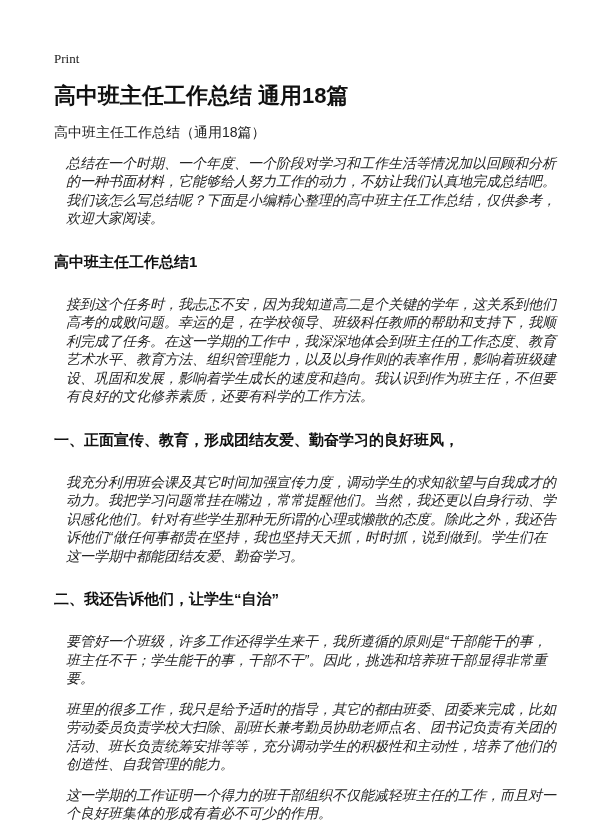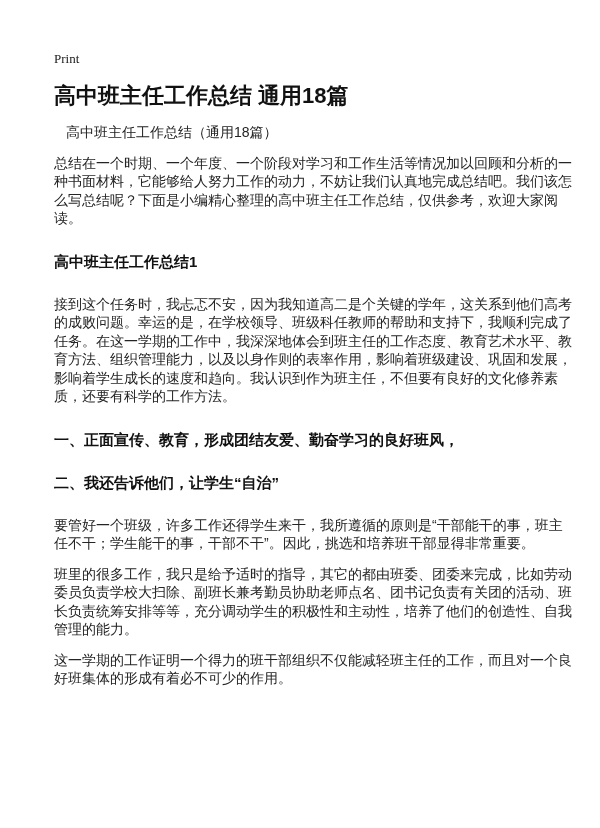--- a/index.html
+++ b/index.html
@@ -33,30 +33,31 @@
     font-size: 22px;
     font-weight: bold;
     line-height: 27px;
     text-align: left;
     color: #111111;
     margin: 15px 0 14px 0;
   }
   .subtitle {
     font-size: 14px;
     line-height: 18.5px;
-    margin: 14px 0 12px 12px;
+    margin: 14px 0 12px 0;
     color: #222222;
   }
   .para {
     font-size: 14px;
     line-height: 18.5px;
-    margin: 12px 0;
+    margin: 12px 12px;
     color: #242424;
     text-align: left;
     word-break: break-all;
+    font-style: italic;
   }
   .sec-h {
     font-size: 15px;
     font-weight: bold;
     line-height: 19px;
     margin: 24px 0;
     color: #111111;
   }
 </style>
 </head>
@@ -72,20 +73,21 @@
 
   <p class="para">总结在一个时期、一个年度、一个阶段对学习和工作生活等情况加以回顾和分析的一种书面材料，它能够给人努力工作的动力，不妨让我们认真地完成总结吧。我们该怎么写总结呢？下面是小编精心整理的高中班主任工作总结，仅供参考，欢迎大家阅读。</p>
 
   <h2 class="sec-h">高中班主任工作总结1</h2>
 
   <p class="para">接到这个任务时，我忐忑不安，因为我知道高二是个关键的学年，这关系到他们高考的成败问题。幸运的是，在学校领导、班级科任教师的帮助和支持下，我顺利完成了任务。在这一学期的工作中，我深深地体会到班主任的工作态度、教育艺术水平、教育方法、组织管理能力，以及以身作则的表率作用，影响着班级建设、巩固和发展，影响着学生成长的速度和趋向。我认识到作为班主任，不但要有良好的文化修养素质，还要有科学的工作方法。</p>
 
 
   <h2 class="sec-h">一、正面宣传、教育，形成团结友爱、勤奋学习的良好班风，</h2>
 
+  <p class="para">我充分利用班会课及其它时间加强宣传力度，调动学生的求知欲望与自我成才的动力。我把学习问题常挂在嘴边，常常提醒他们。当然，我还更以自身行动、学识感化他们。针对有些学生那种无所谓的心理或懒散的态度。除此之外，我还告诉他们“做任何事都贵在坚持，我也坚持天天抓，时时抓，说到做到。学生们在这一学期中都能团结友爱、勤奋学习。</p>
 
   <h2 class="sec-h">二、我还告诉他们，让学生“自治”</h2>
 
   <p class="para">要管好一个班级，许多工作还得学生来干，我所遵循的原则是“干部能干的事，班主任不干；学生能干的事，干部不干”。因此，挑选和培养班干部显得非常重要。</p>
 
   <p class="para">班里的很多工作，我只是给予适时的指导，其它的都由班委、团委来完成，比如劳动委员负责学校大扫除、副班长兼考勤员协助老师点名、团书记负责有关团的活动、班长负责统筹安排等等，充分调动学生的积极性和主动性，培养了他们的创造性、自我管理的能力。</p>
 
   <p class="para">这一学期的工作证明一个得力的班干部组织不仅能减轻班主任的工作，而且对一个良好班集体的形成有着必不可少的作用。</p>
 
 

